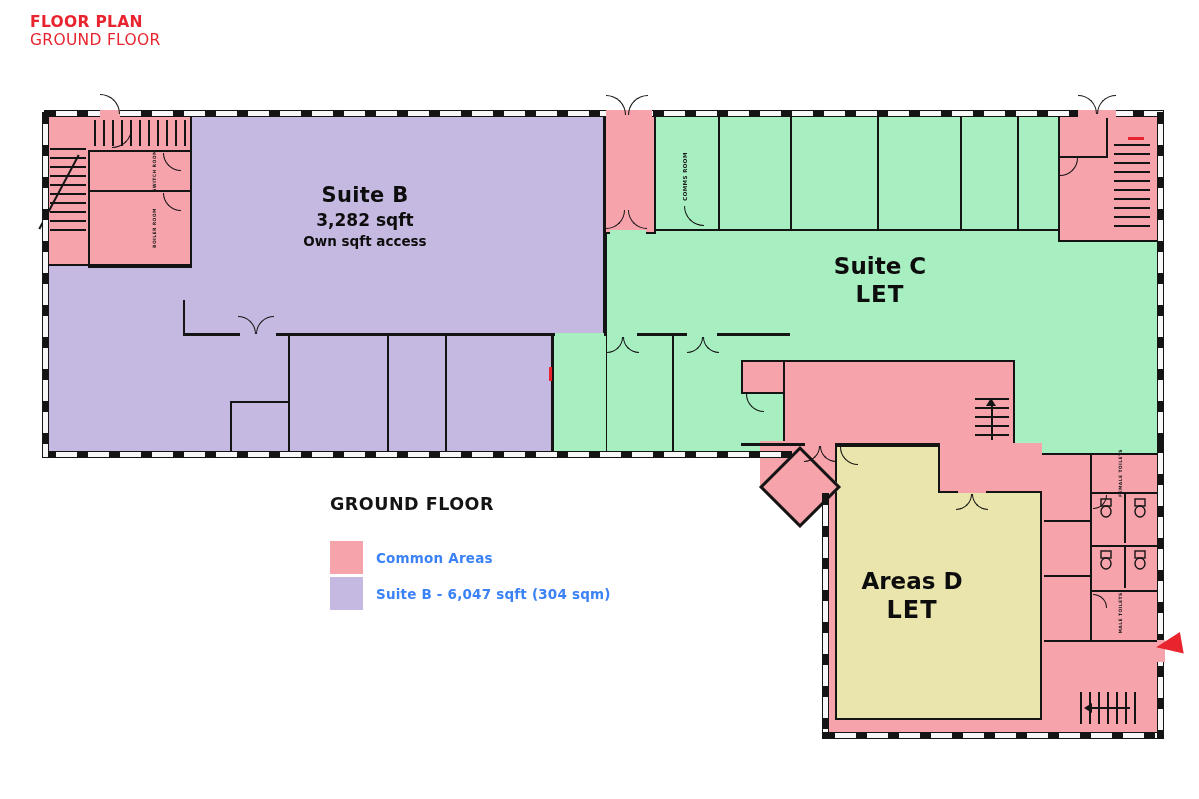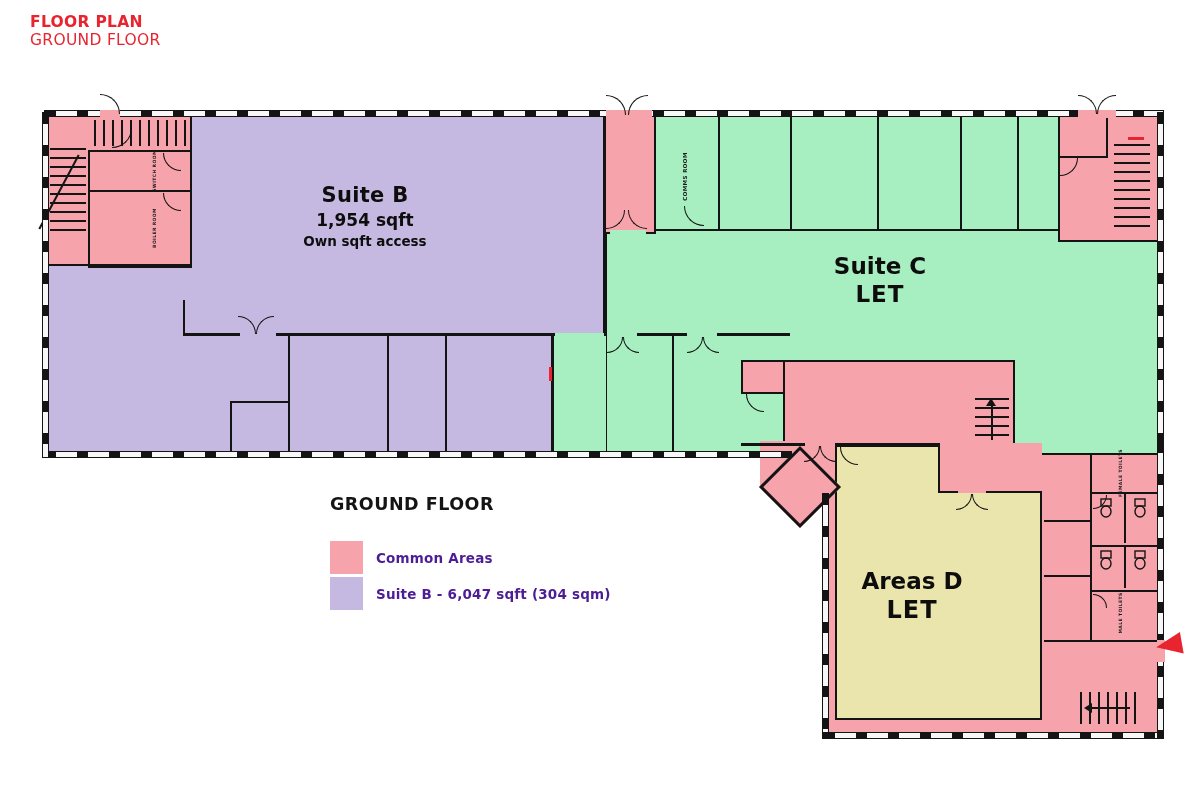--- a/index.html
+++ b/index.html
@@ -38,21 +38,21 @@
   .sl3 { font-size:13.5px; font-weight:bold; margin-top:3px; }
   .slname  { font-size:23px; font-weight:bold; }
   .slstat  { font-size:23px; font-weight:bold; letter-spacing:1px; margin-top:2px; }
 
   .hdr1 { font-size:15.5px; font-weight:800; color:#E8242F; letter-spacing:.3px; }
   .hdr2 { font-size:15.5px; font-weight:400; color:#E8242F; letter-spacing:.3px; }
 
   .legend-title { font-size:17.5px; font-weight:bold; color:#141414; letter-spacing:.5px; }
   .legend-row   { position:absolute; display:flex; align-items:center; }
   .swatch       { width:33px; height:33px; display:inline-block; }
-  .legend-label { margin-left:13px; font-size:13.5px; font-weight:bold; color:#4c1d95; letter-spacing:.2px; }
+  .legend-label { margin-left:13px; font-size:13.5px; font-weight:bold; color:#3b82f6; letter-spacing:.2px; }
 
   .wc { position:absolute; }
 
   .red-dash { position:absolute; background:#E8242F; }
   .arrow-left { position:absolute; width:0; height:0;
                 border-top:11px solid transparent; border-bottom:11px solid transparent;
                 border-right:26px solid #E8242F; transform:rotate(-10deg); }
   .tri-up { position:absolute; width:0; height:0;
             border-left:5px solid transparent; border-right:5px solid transparent;
             border-bottom:8px solid #141414; }
@@ -201,21 +201,21 @@
 <div class="arrow-left" style="left:1156px;top:634px;"></div>
 
 <div class="vlabel" style="left:138px;top:163px;width:44px;height:16px;font-size:4.5px;">SWITCH ROOM</div>
 <div class="vlabel" style="left:132px;top:220px;width:56px;height:16px;font-size:4.5px;">BOILER ROOM</div>
 <div class="vlabel" style="left:642px;top:171px;width:90px;height:11px;font-size:5.5px;">COMMS ROOM</div>
 <div class="vlabel" style="left:1098px;top:465px;width:56px;height:16px;font-size:4.5px;">FEMALE TOILETS</div>
 <div class="vlabel" style="left:1101px;top:605px;width:50px;height:16px;font-size:4.5px;">MALE TOILETS</div>
 
 <div class="suite-label" style="left:230px;top:183px;width:270px;">
   <div class="sl1">Suite B</div>
-  <div class="sl2">1,954 sqft</div>
+  <div class="sl2">3,282 sqft</div>
   <div class="sl3">Own sqft access</div>
 </div>
 <div class="suite-label" style="left:795px;top:253px;width:170px;">
   <div class="slname">Suite C</div>
   <div class="slstat">LET</div>
 </div>
 <div class="suite-label" style="left:827px;top:568px;width:170px;">
   <div class="slname">Areas D</div>
   <div class="slstat" style="font-size:24px;">LET</div>
 </div>

